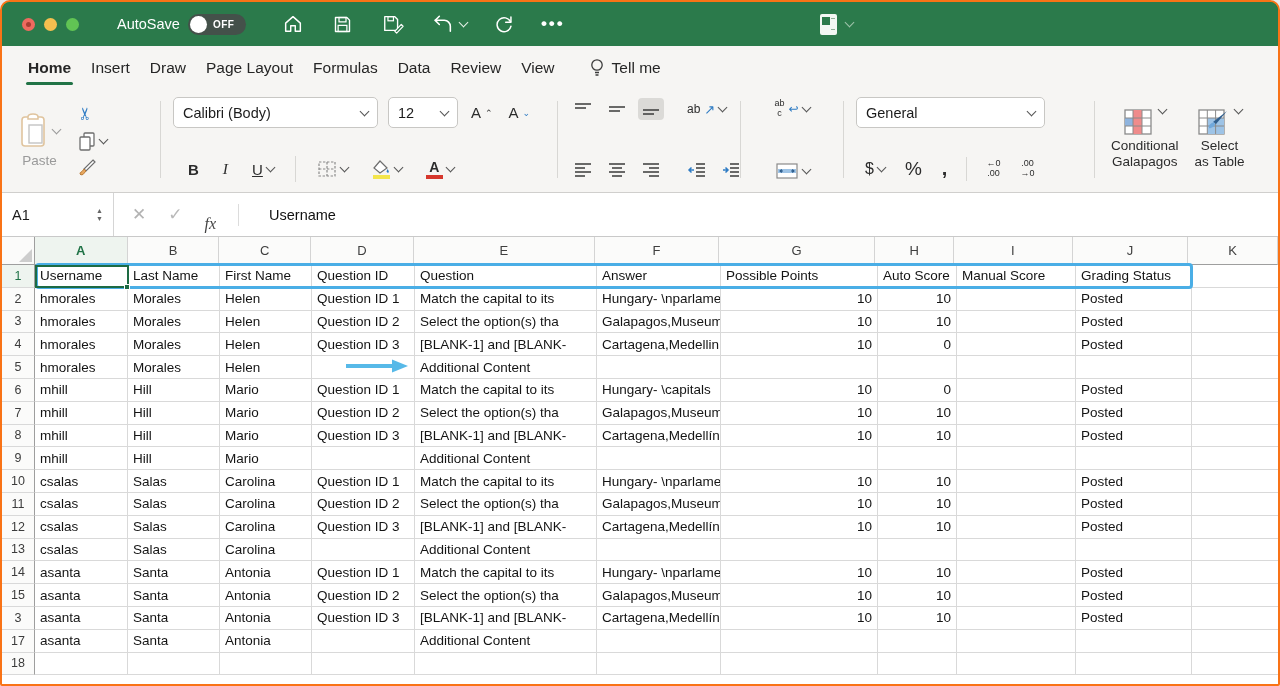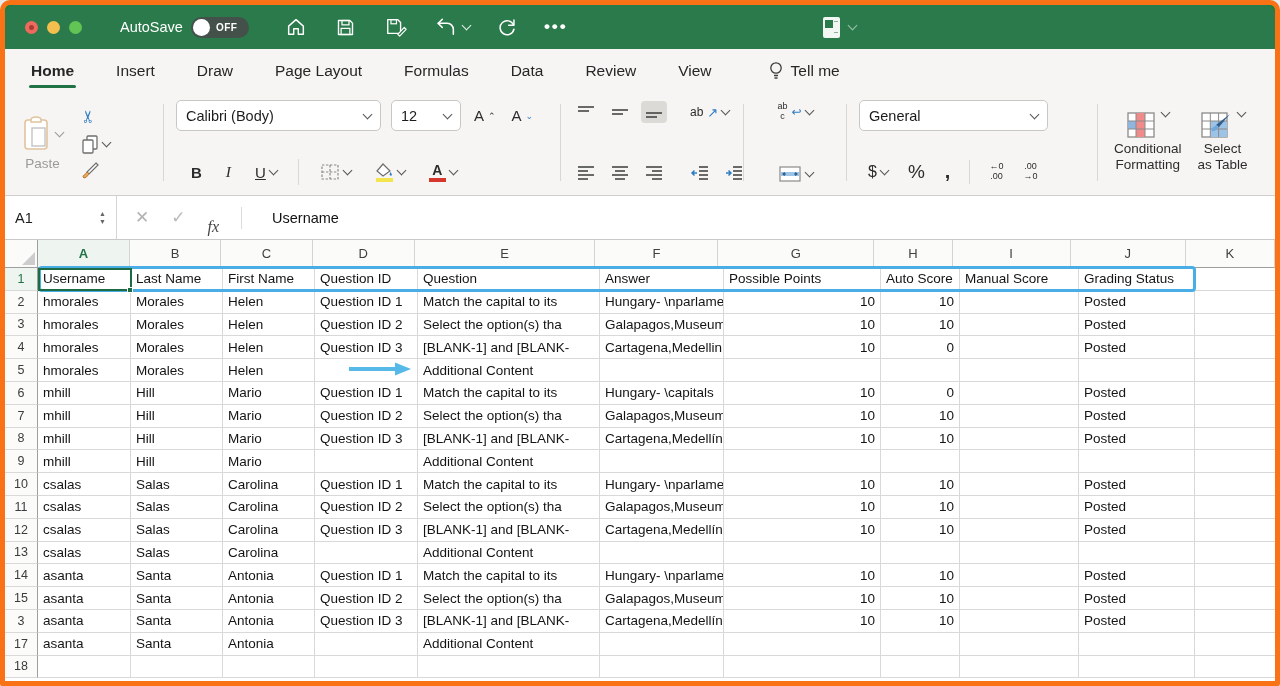--- a/index.html
+++ b/index.html
@@ -1,18 +1,18 @@
 <!DOCTYPE html>
 <html><head>
 <meta charset="utf-8">
 <style>
   * { margin:0; padding:0; box-sizing:border-box; }
   html,body { width:1280px; height:686px; overflow:hidden; background:#e9e9e9; }
   body { font-family:"Liberation Sans", sans-serif; }
-  .window { width:1280px; height:686px; background:#15803d; border:5px solid #f97316;
+  .window { width:1280px; height:686px; background:#15803d; border:2px solid #f97316;
             border-radius:10px 10px 2px 2px; overflow:hidden; display:flex; flex-direction:column; }
 
   
   .titlebar { height:44px; background:#2b7a4b; display:flex; align-items:center; position:relative;
               border-radius:9px 9px 0 0; flex:0 0 auto; }
   .traffic { display:flex; gap:9px; margin-left:20px; }
   .tl { width:13px; height:13px; border-radius:50%; position:relative; }
   .tl.red { background:#ee6a5f; } .tl.red::after { content:""; position:absolute; inset:4px; border-radius:50%; background:#a93c32; }
   .tl.yellow { background:#f5bf4f; } .tl.green { background:#61c454; }
   .autosave { display:flex; align-items:center; gap:8px; margin-left:38px; }
@@ -30,21 +30,21 @@
   .chev.lt { border-color:#9fc4ab; }
   .ellipsis { color:#fff; font-size:17px; letter-spacing:2px; font-weight:700; }
   .title-group { position:absolute; left:818px; top:0; height:44px; display:flex; align-items:center; gap:9px; }
   .doc-icon { width:17px; height:21px; background:#f2f7f3; border-radius:2px; position:relative; }
   .doc-icon::before { content:""; position:absolute; left:2px; top:3px; width:8px; height:8px; background:#2b7a4b; }
   .doc-icon::after { content:""; position:absolute; right:2px; top:4px; width:4px; height:10px;
                      border-top:1.5px solid #8fae97; border-bottom:1.5px solid #8fae97; }
   .doc-title { color:#ffffff; font-size:15.5px; font-weight:700; }
 
   
-  .tabbar { height:43px; background:#f6f5f3; display:flex; align-items:center; gap:42px; padding:0 26px;
+  .tabbar { height:43px; background:#f6f5f3; display:flex; align-items:center; gap:20px; padding:0 26px;
             flex:0 0 auto; }
   .tab { font-size:15.5px; color:#262626; position:relative; height:43px; display:flex; align-items:center; cursor:default; }
   .tab.active { font-weight:700; }
   .tab.active::after { content:""; position:absolute; left:-2px; right:-2px; bottom:4px; height:3.5px;
                        background:#217346; border-radius:2px; }
   .tellme { display:flex; align-items:center; gap:7px; margin-left:14px; }
   .bulb { width:16px; height:22px; }
 
   
   .ribbon { height:104px; background:#f6f5f3; border-bottom:1px solid #d0cfcd; display:flex;
@@ -409,21 +409,21 @@
               <rect x="1" y="1" width="26" height="24" fill="#fff" stroke="#8a8a8a" stroke-width="1.3"></rect>
               <rect x="9" y="1" width="9" height="8" fill="#ef8b8b"></rect>
               <rect x="9" y="9" width="9" height="8" fill="#ef8b8b"></rect>
               <rect x="1" y="9" width="8" height="8" fill="#8fb4de"></rect>
               <rect x="9" y="17" width="9" height="8" fill="#ef8b8b"></rect>
               <path d="M9 1 V25 M18 1 V25 M1 9 H27 M1 17 H27" stroke="#8a8a8a" stroke-width="1" fill="none"></path>
             </svg>
           <span class="chev"></span>
         </span>
         <span class="styles-label">Conditional
-Formatting</span>
+Galapagos</span>
       </button>
       <button class="styles-btn">
         <span class="styles-top">
           <svg class="lnic" width="32" height="26" viewBox="0 0 32 26">
               <rect x="1" y="1" width="25" height="24" fill="#fff" stroke="#8a8a8a" stroke-width="1.3"></rect>
               <rect x="9.3" y="9" width="16.7" height="16" fill="#9dc3e6"></rect>
               <path d="M9.3 1 V25 M17.6 1 V25 M1 9 H26 M1 17 H26" stroke="#8a8a8a" stroke-width="1" fill="none"></path>
               <path d="M29 2 L18 15 L15 13 Z" fill="#2f5e8d"></path>
               <path d="M16 13 Q10 15 11 19 Q14 20 17 16 Z" fill="#6fa8dc"></path>
             </svg>

